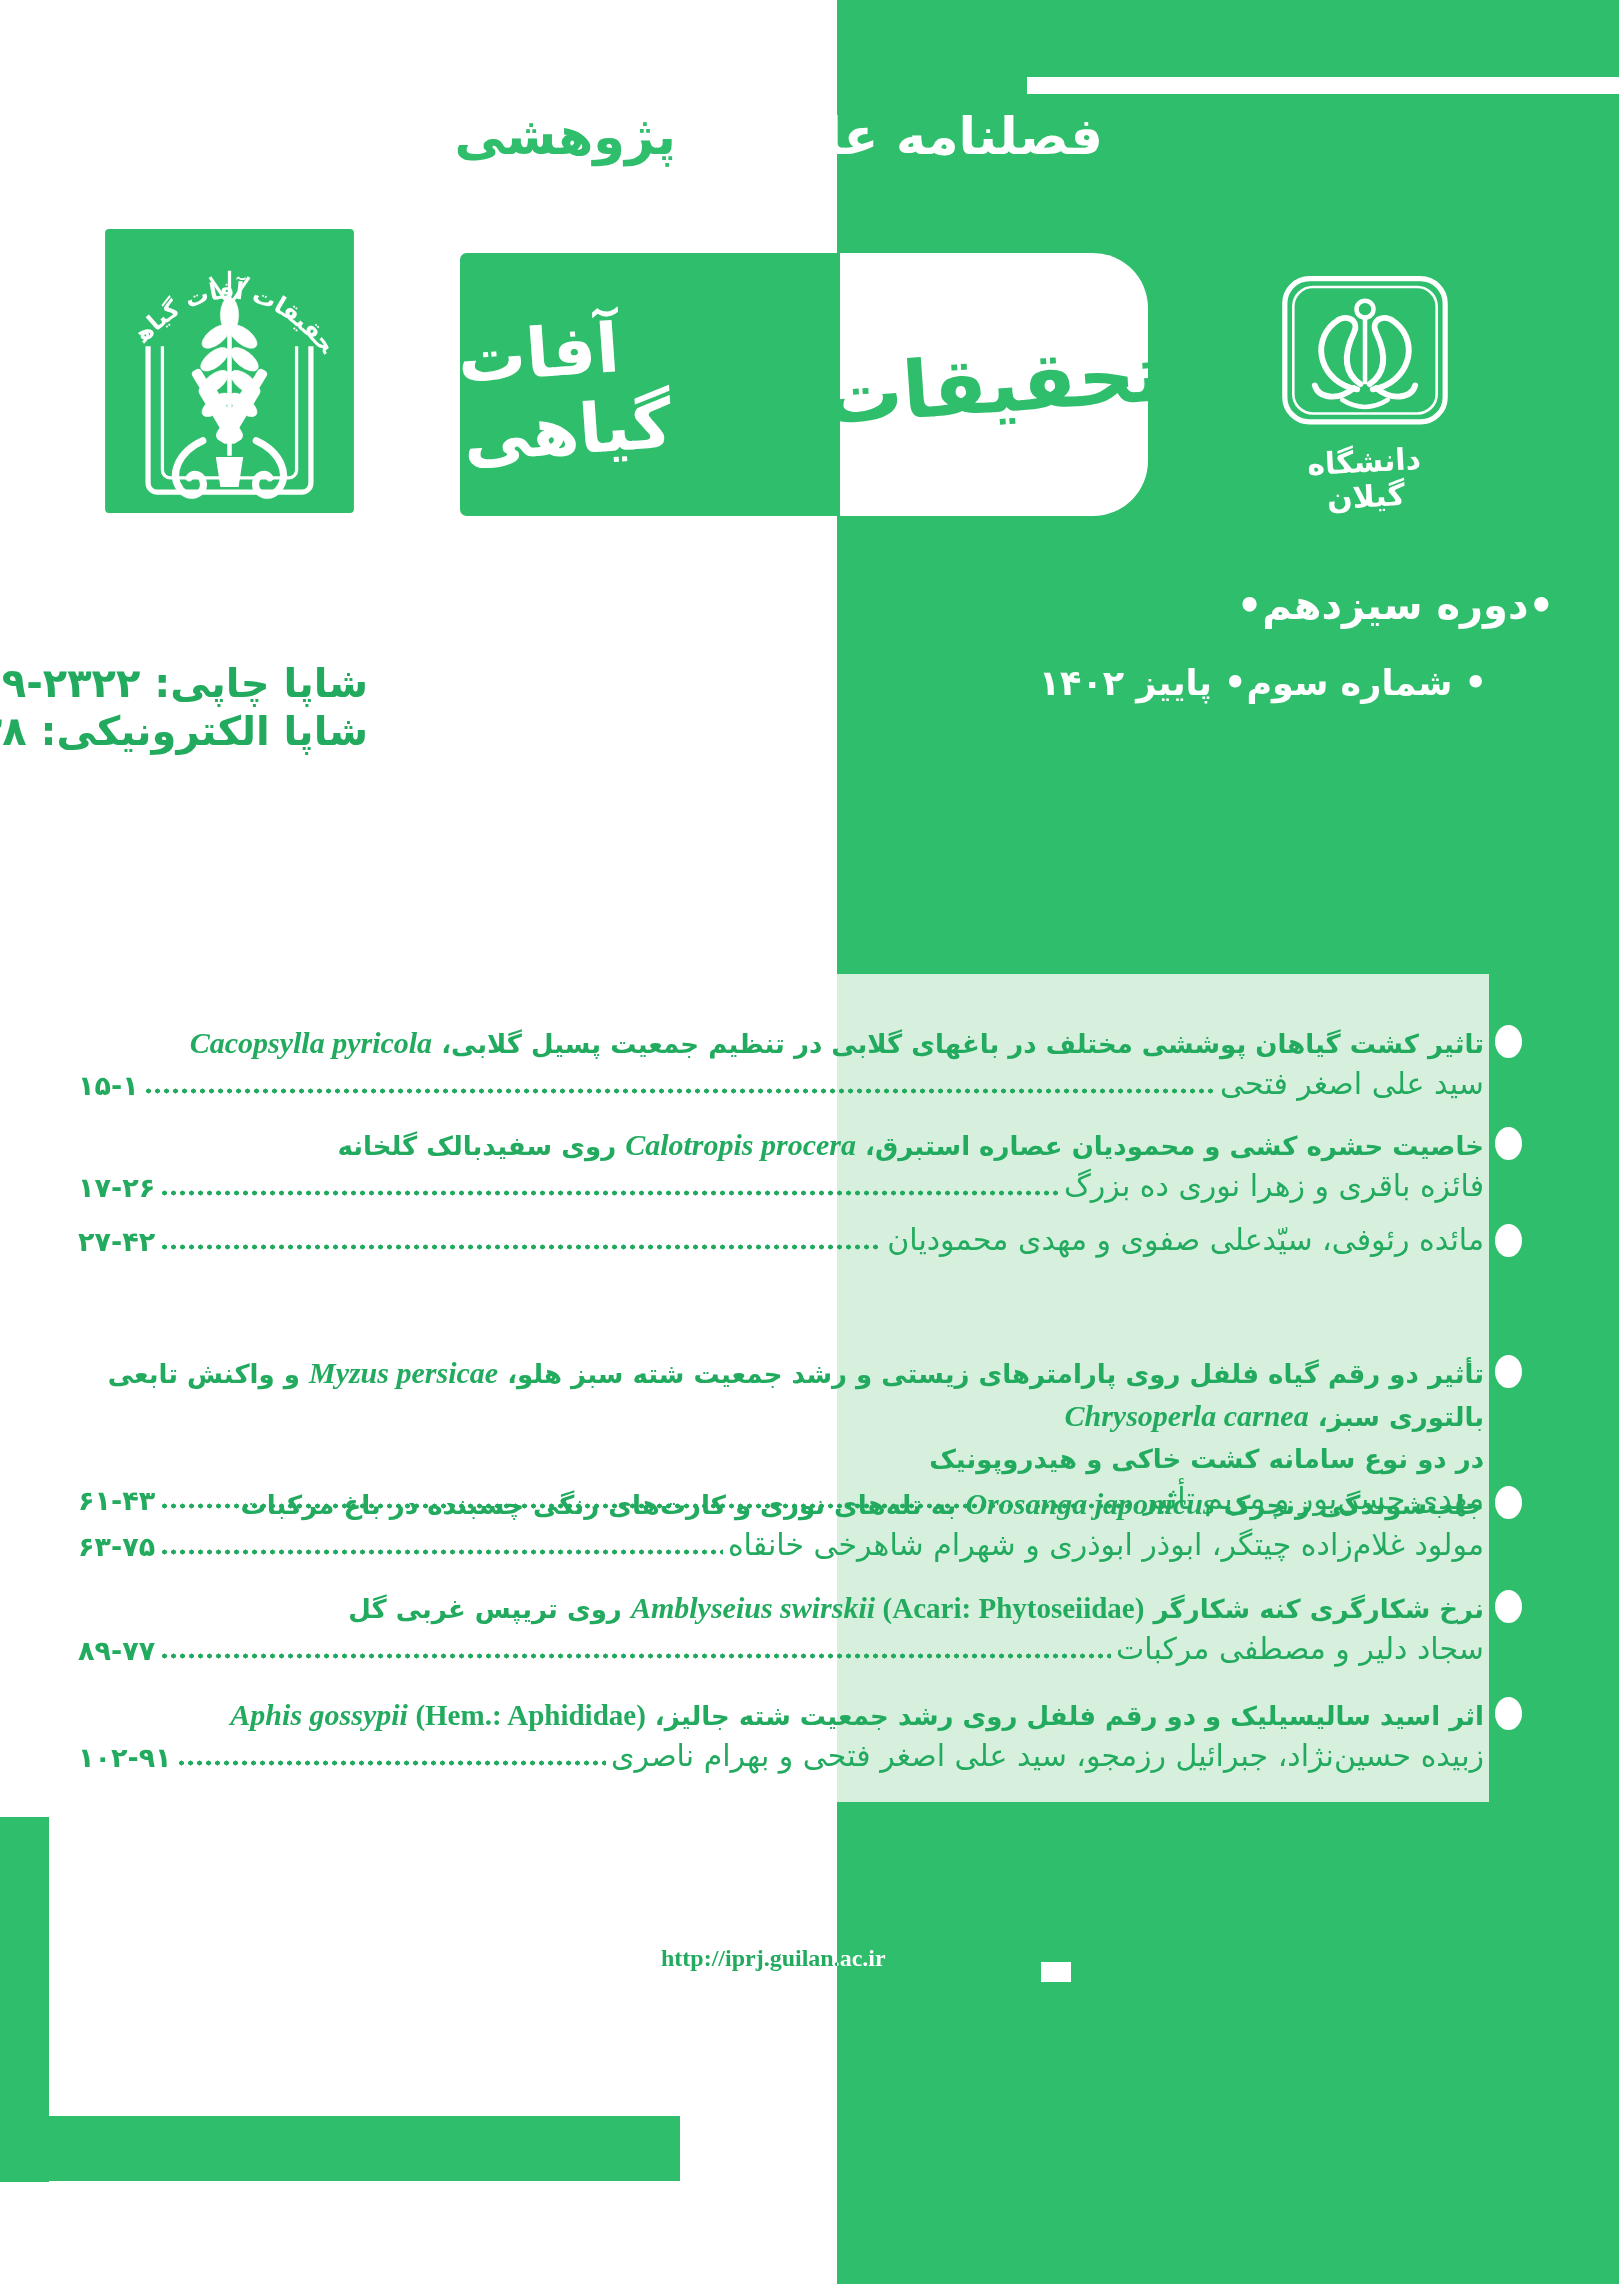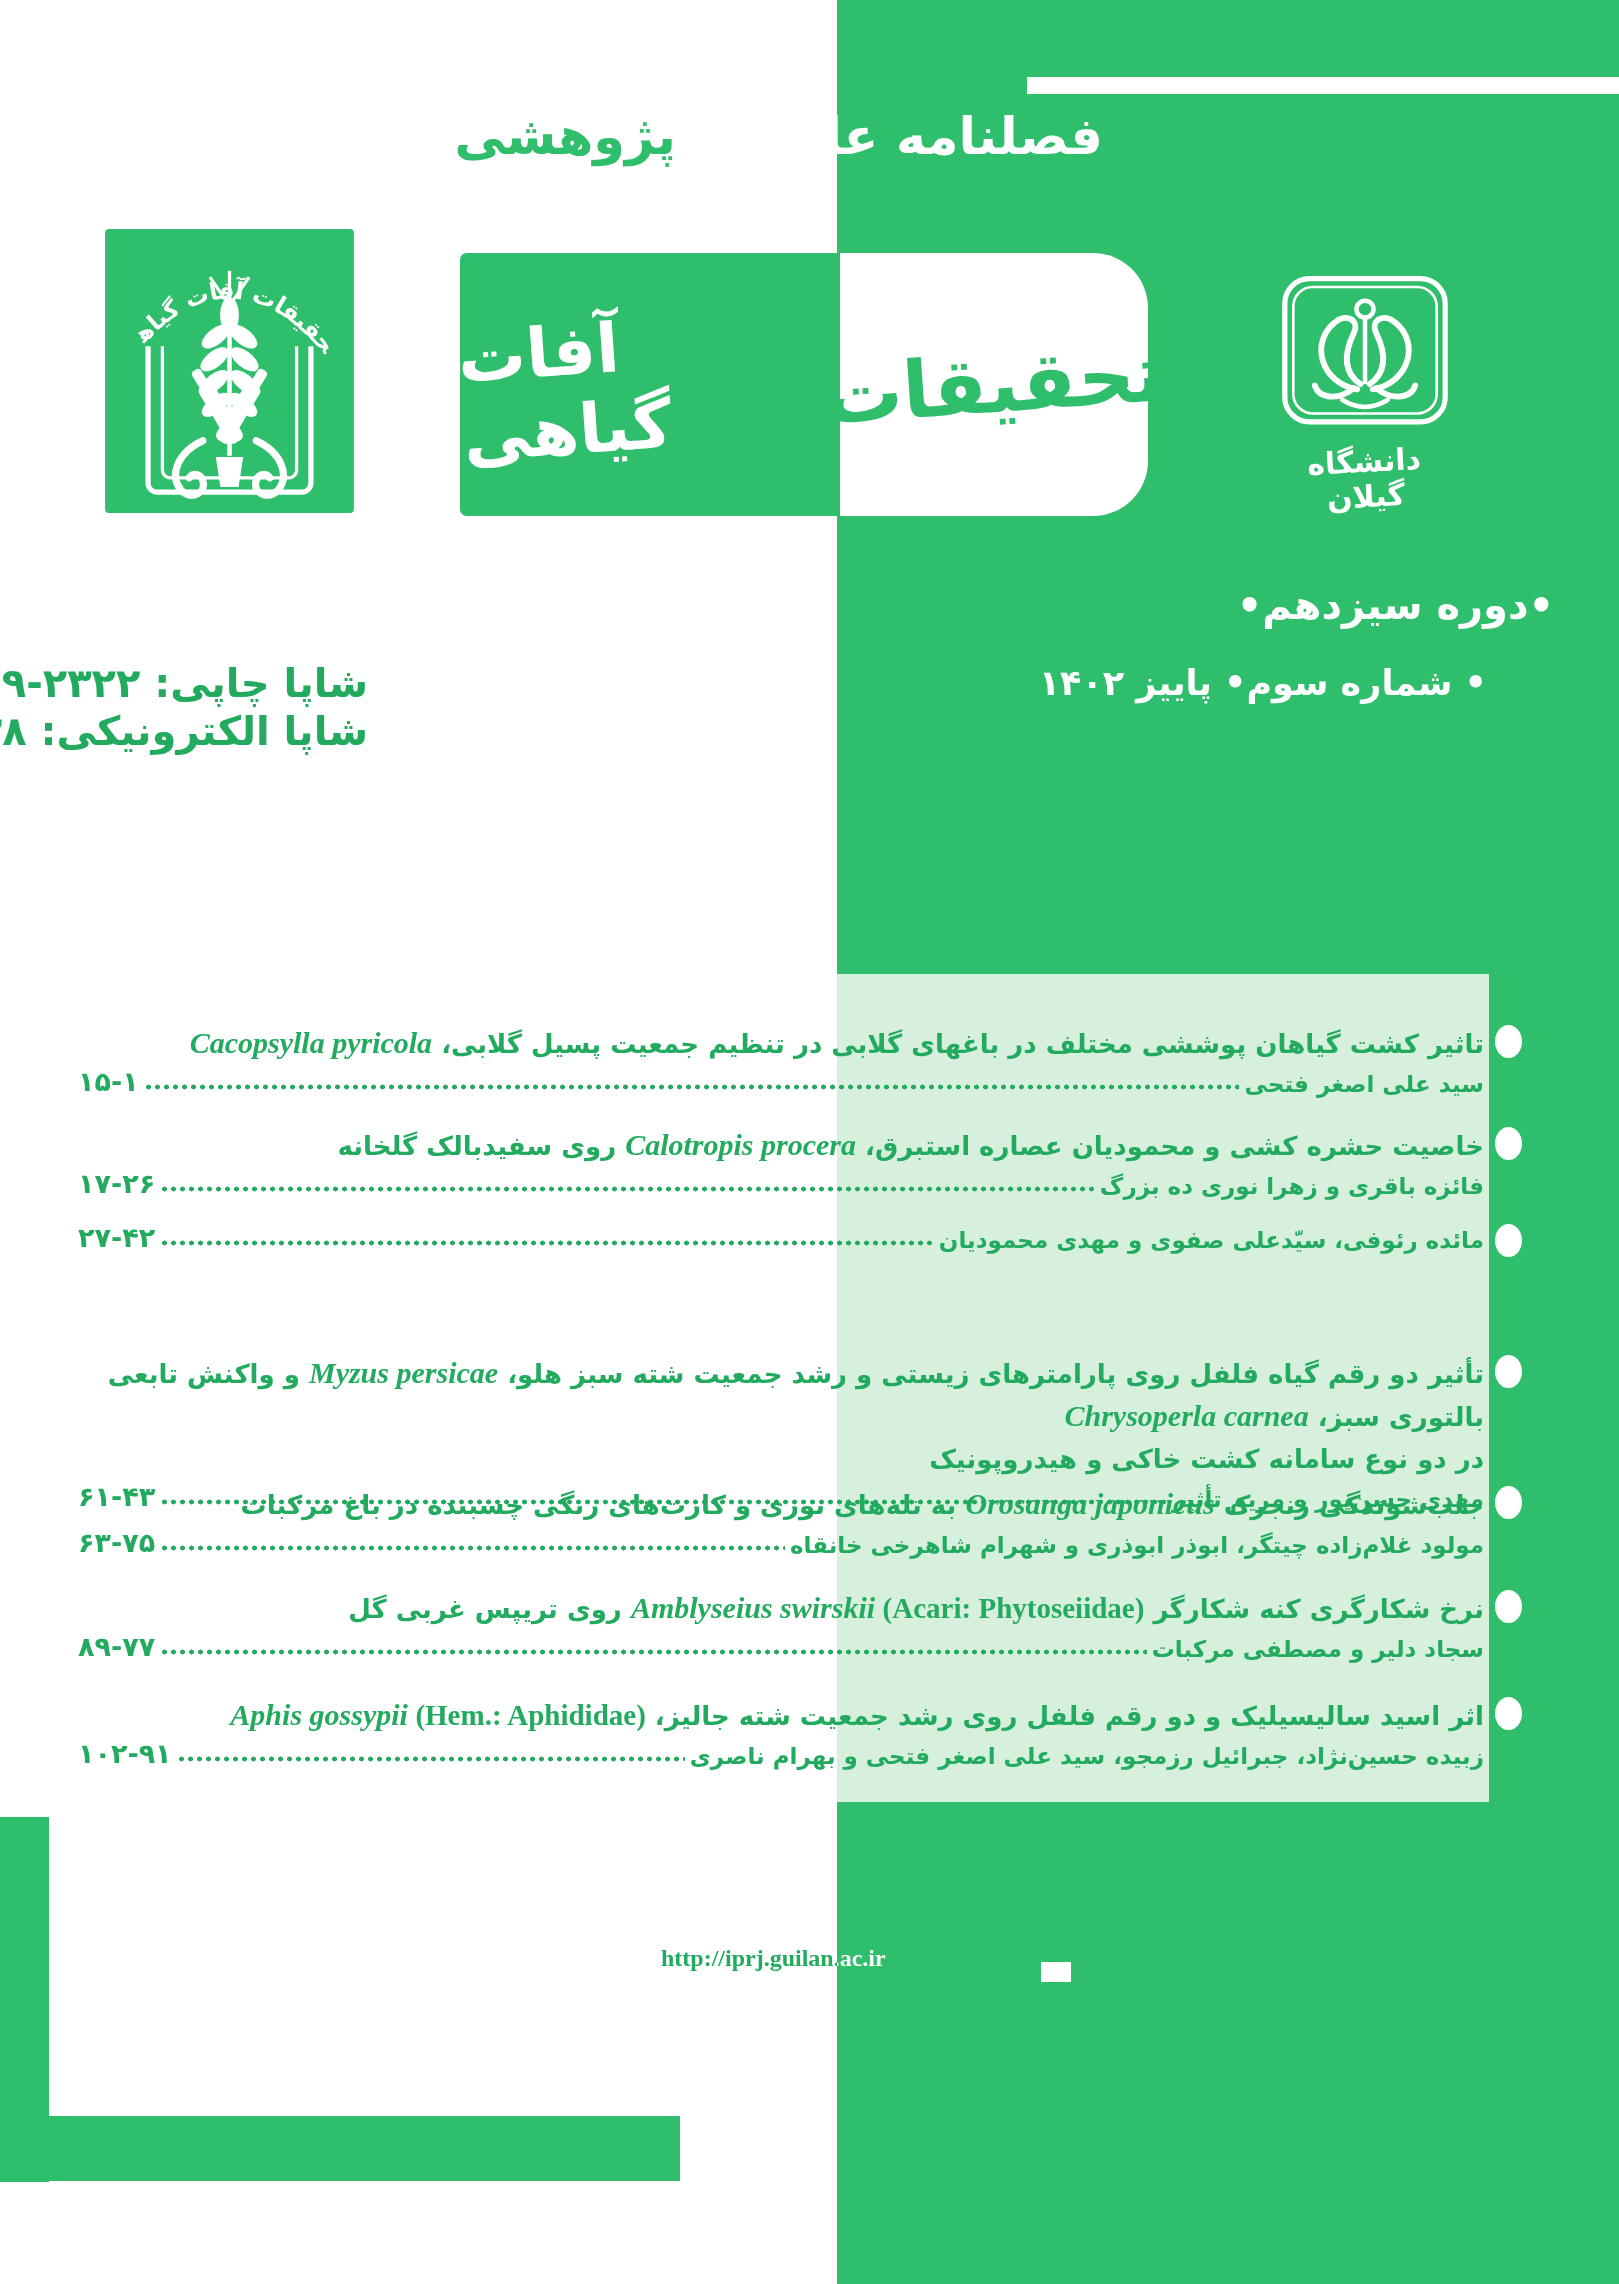--- a/index.html
+++ b/index.html
@@ -47,21 +47,21 @@
 
   
   .toc-panel{left:837px;top:974px;width:652px;height:828px;background:var(--pale);}
   .entry{position:absolute;left:78px;width:1406px;direction:rtl;text-align:right;}
   .entry .bullet{position:absolute;right:-38px;top:2.6px;width:27px;height:33px;background:#fff;border-radius:50%;}
   .entry .title{color:var(--ink);font-size:26px;font-weight:bold;line-height:42px;}
   .entry .title .lat{white-space:nowrap;}
   .entry .title .it{font-family:"Liberation Serif",serif;font-style:italic;font-weight:bold;font-size:30px;}
   .entry .title .rm{font-family:"Liberation Serif",serif;font-style:normal;font-weight:bold;font-size:29px;margin-top:18px;}
   .byline{display:flex;direction:rtl;align-items:flex-end;margin-top:1.3px;}
-  .authors{color:var(--ink);font-size:23px;font-weight:bold;white-space:nowrap;}
+  .authors{color:var(--ink);font-size:30px;font-weight:normal;white-space:nowrap;}
   .leader{flex:1;height:7.8px;margin:0 5.2px 6.5px 5.2px;
           background-image:radial-gradient(circle,var(--ink) 2.3px,rgba(0,0,0,0) 2.6px);
           background-size:9px 7.8px;background-repeat:repeat-x;background-position:left center;}
   .pages{color:var(--ink);font-size:27px;font-weight:bold;white-space:nowrap;}
 
   
   .url-wrap{left:661px;top:1945px;width:286px;height:42px;font-family:"Liberation Serif",serif;
             font-size:24px;font-weight:bold;white-space:nowrap;text-decoration:underline;}
   .url-green{position:absolute;left:0;top:0;color:var(--ink);}
   .url-white{position:absolute;left:0;top:0;color:#ffffff;clip-path:inset(0 0 0 176px);}

